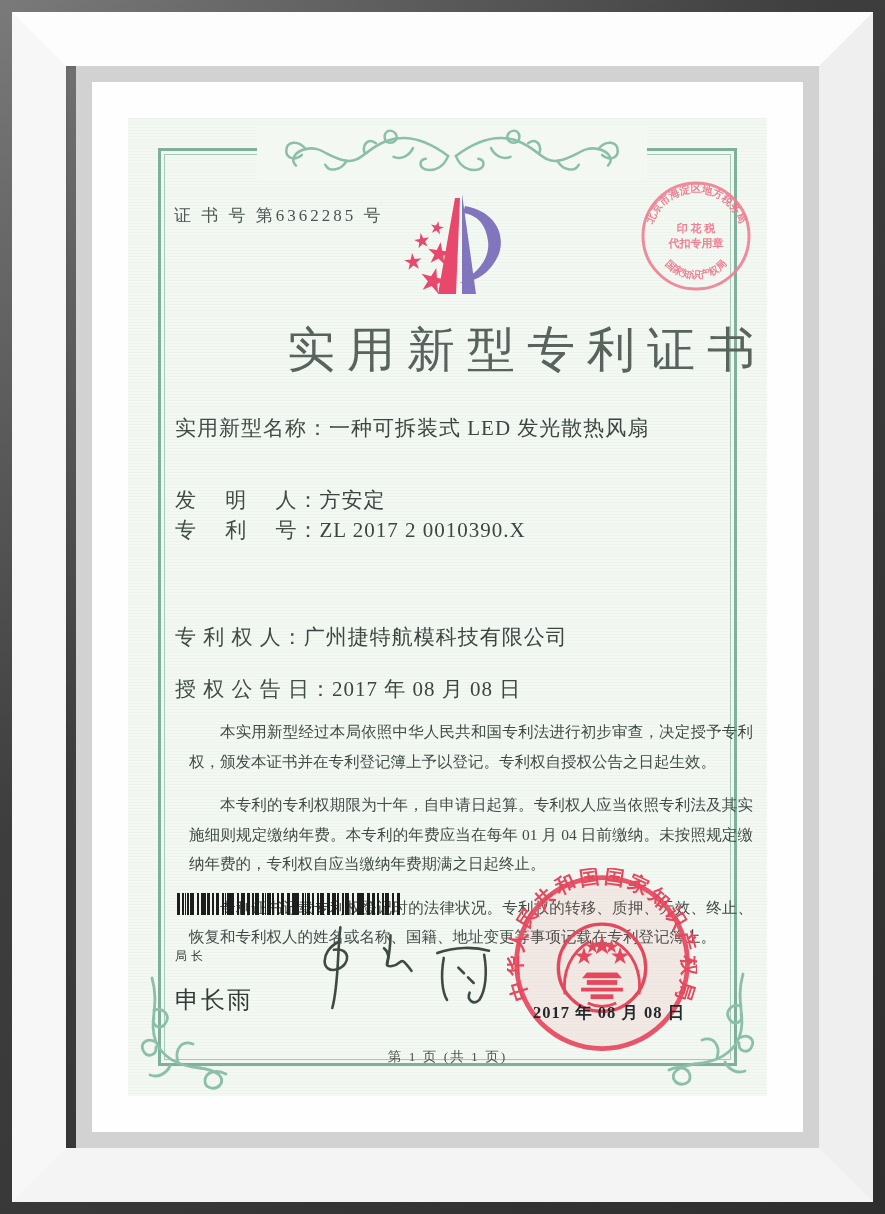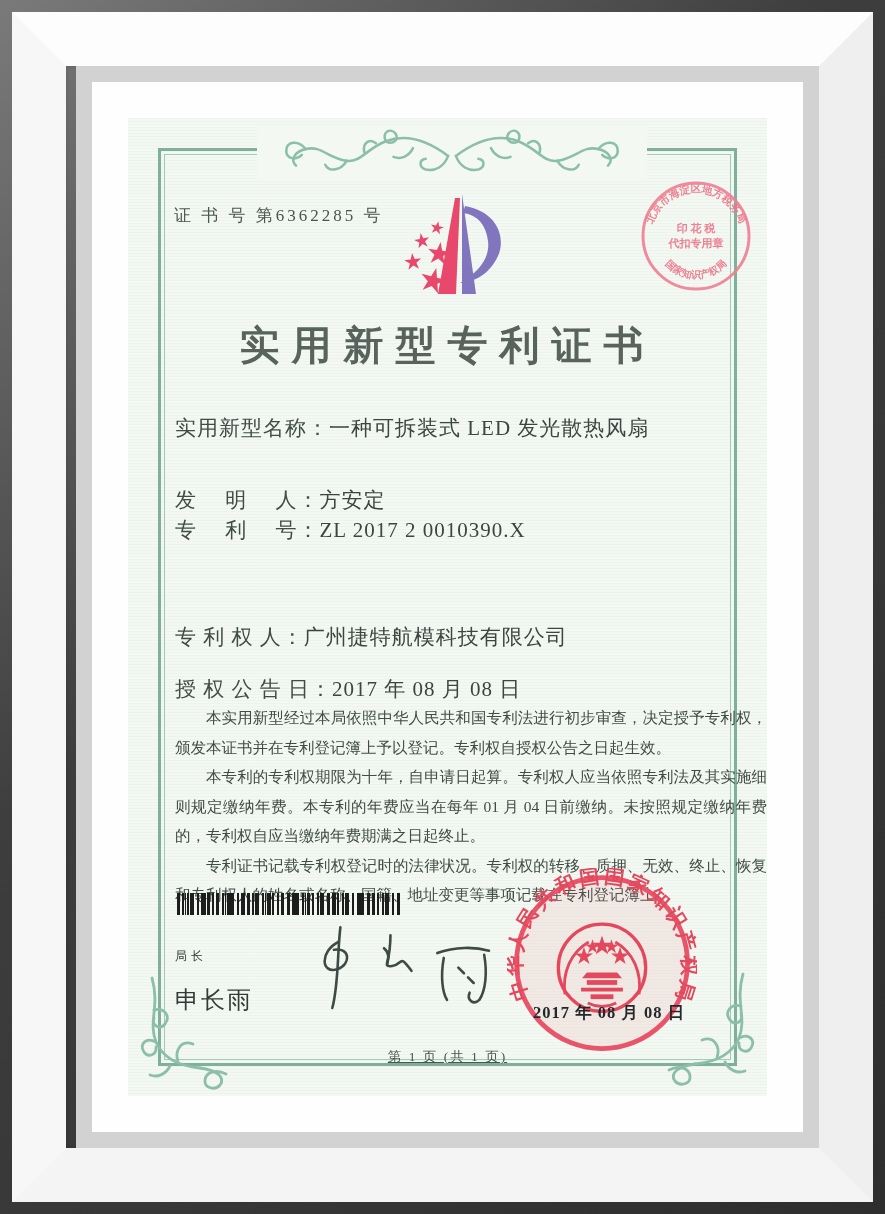--- a/index.html
+++ b/index.html
@@ -16,41 +16,41 @@
   .mat{width:100%;height:100%;box-sizing:border-box;border:36px solid #fefefe;
          box-shadow:inset 2px 2px 5px rgba(0,0,0,.08);}
   .paper{position:relative;width:100%;height:100%;
          background:#f3f8f2;
          background-image:repeating-linear-gradient(180deg,rgba(130,175,155,.06) 0 1px,rgba(0,0,0,0) 1px 3px);
          color:#3e4744;}
   .b-outer{position:absolute;inset:30px;border:3px solid #7eb09c;}
   .b-inner{position:absolute;inset:36px;border:1px solid #a3c9b7;}
   .abs{position:absolute;}
   .cert-no{left:46px;top:86px;font-size:17px;letter-spacing:3px;color:#4b5551;}
-  .title{left:0;right:0;top:200px;text-align:center;font-size:40px;font-weight:700;
+  .title{left:0;right:0;top:200px;text-align:right;font-size:48px;font-weight:400;
          letter-spacing:12px;color:#59635e;}
   .field-row{left:47px;font-size:21px;letter-spacing:1px;white-space:pre;}
   .field-row .lab{color:#414b47;}
   .field-row .val{color:#3c4542;}
   .paras{left:47px;top:585px;width:592px;font-size:15.5px;line-height:29.5px;
          text-align:justify;color:#414b47;}
-  .paras p{margin:0;text-indent:2em;}
+  .paras p{margin:14px;text-indent:2em;}
   .barcode{left:49px;top:775px;width:223px;height:22px;background-color:transparent;
       background-image:
         repeating-linear-gradient(90deg,#1d1d1d 0 2px,rgba(0,0,0,0) 2px 5px),
         repeating-linear-gradient(90deg,#1d1d1d 0 1px,rgba(0,0,0,0) 1px 8px),
         repeating-linear-gradient(90deg,#1d1d1d 0 3px,rgba(0,0,0,0) 3px 13px);}
   .signer-title{left:47px;top:830px;font-size:12px;letter-spacing:4px;color:#333b38;
         font-family:"Liberation Sans","DejaVu Sans",sans-serif;}
   .signer-name{left:47px;top:866px;font-size:24px;letter-spacing:2px;color:#333b38;
         font-family:Liberation Sans, sans-serif;}
   .sig{left:172px;top:793px;width:210px;height:110px;}
   .seal{left:379px;top:750px;width:190px;height:190px;}
   .seal-date{left:405px;top:884px;font-size:16.5px;letter-spacing:1px;color:#23282a;font-weight:600;}
-  .footer{left:0;right:0;top:930px;text-align:center;font-size:13.5px;letter-spacing:2px;color:#4b5551;text-decoration:underline;}
+  .footer{left:0;right:0;top:930px;text-align:center;font-size:13.5px;letter-spacing:2px;color:#4b5551;}
   .stamp{left:508px;top:58px;width:120px;height:120px;opacity:.9;}
   .dragons{left:129px;top:8px;width:390px;height:54px;background:#f3f8f2;}
   .fl-bl{left:8px;top:858px;width:122px;height:120px;}
   .fl-br{right:8px;top:854px;width:122px;height:120px;transform:scaleX(-1);}
   .logo{left:264px;top:66px;width:140px;height:128px;}
 </style>
 </head>
 <body>
 
 <div class="frame">

